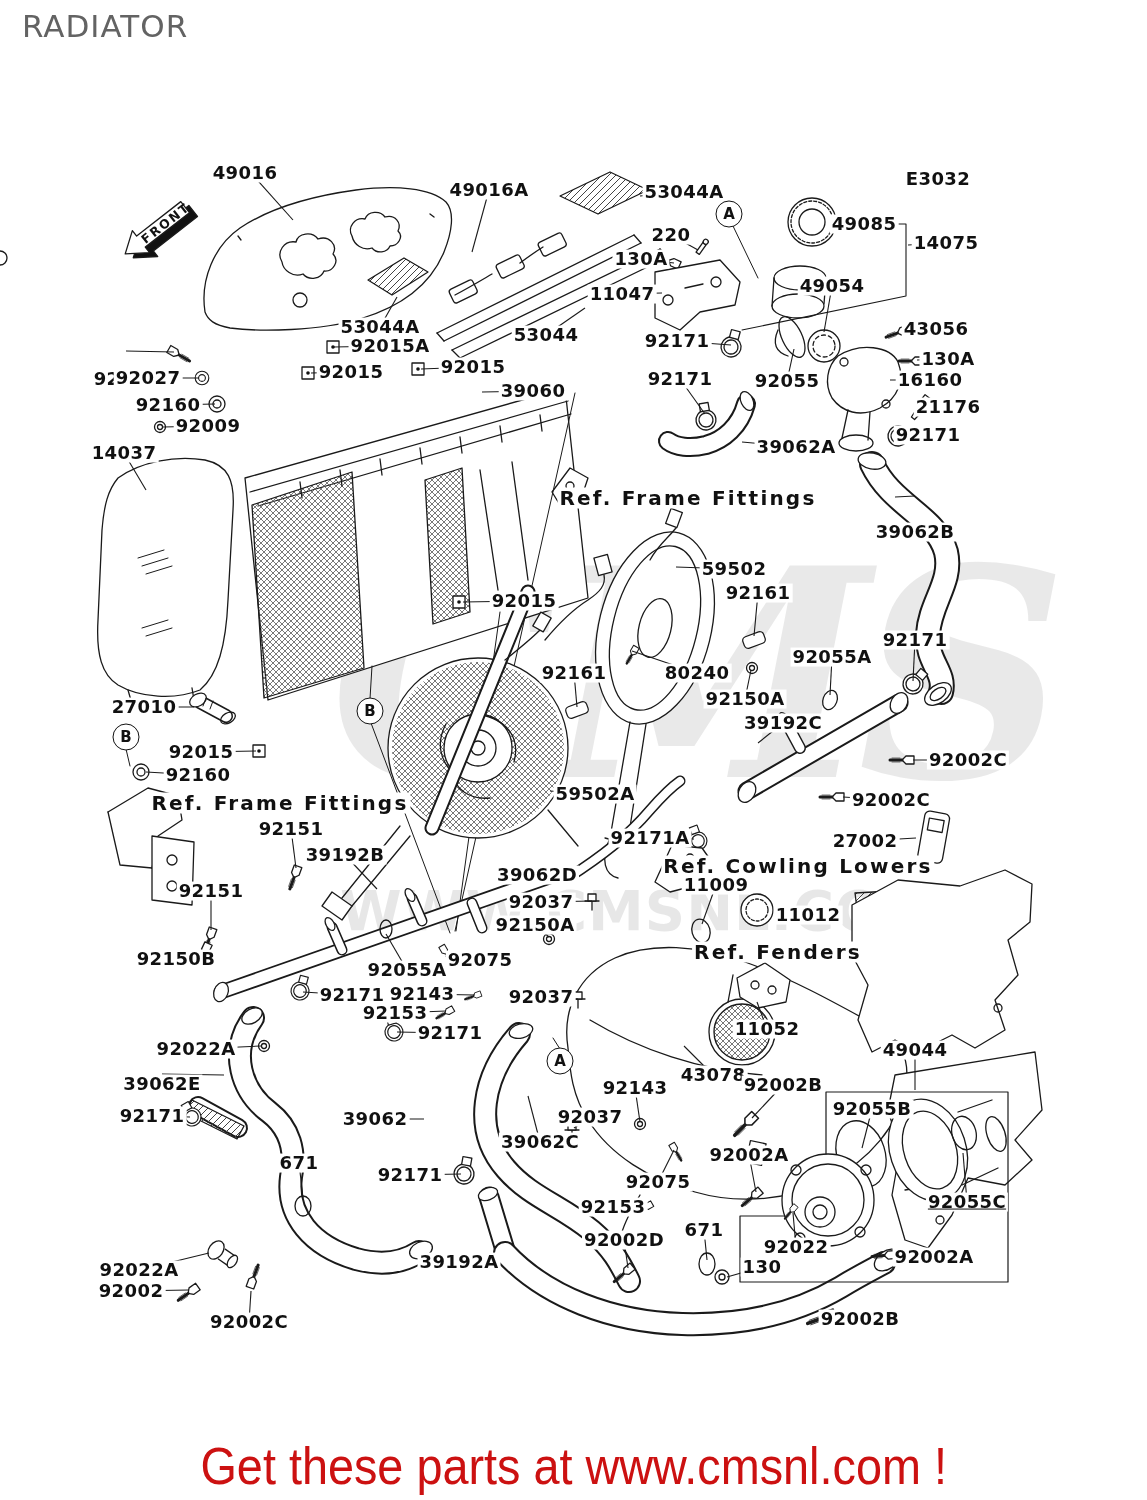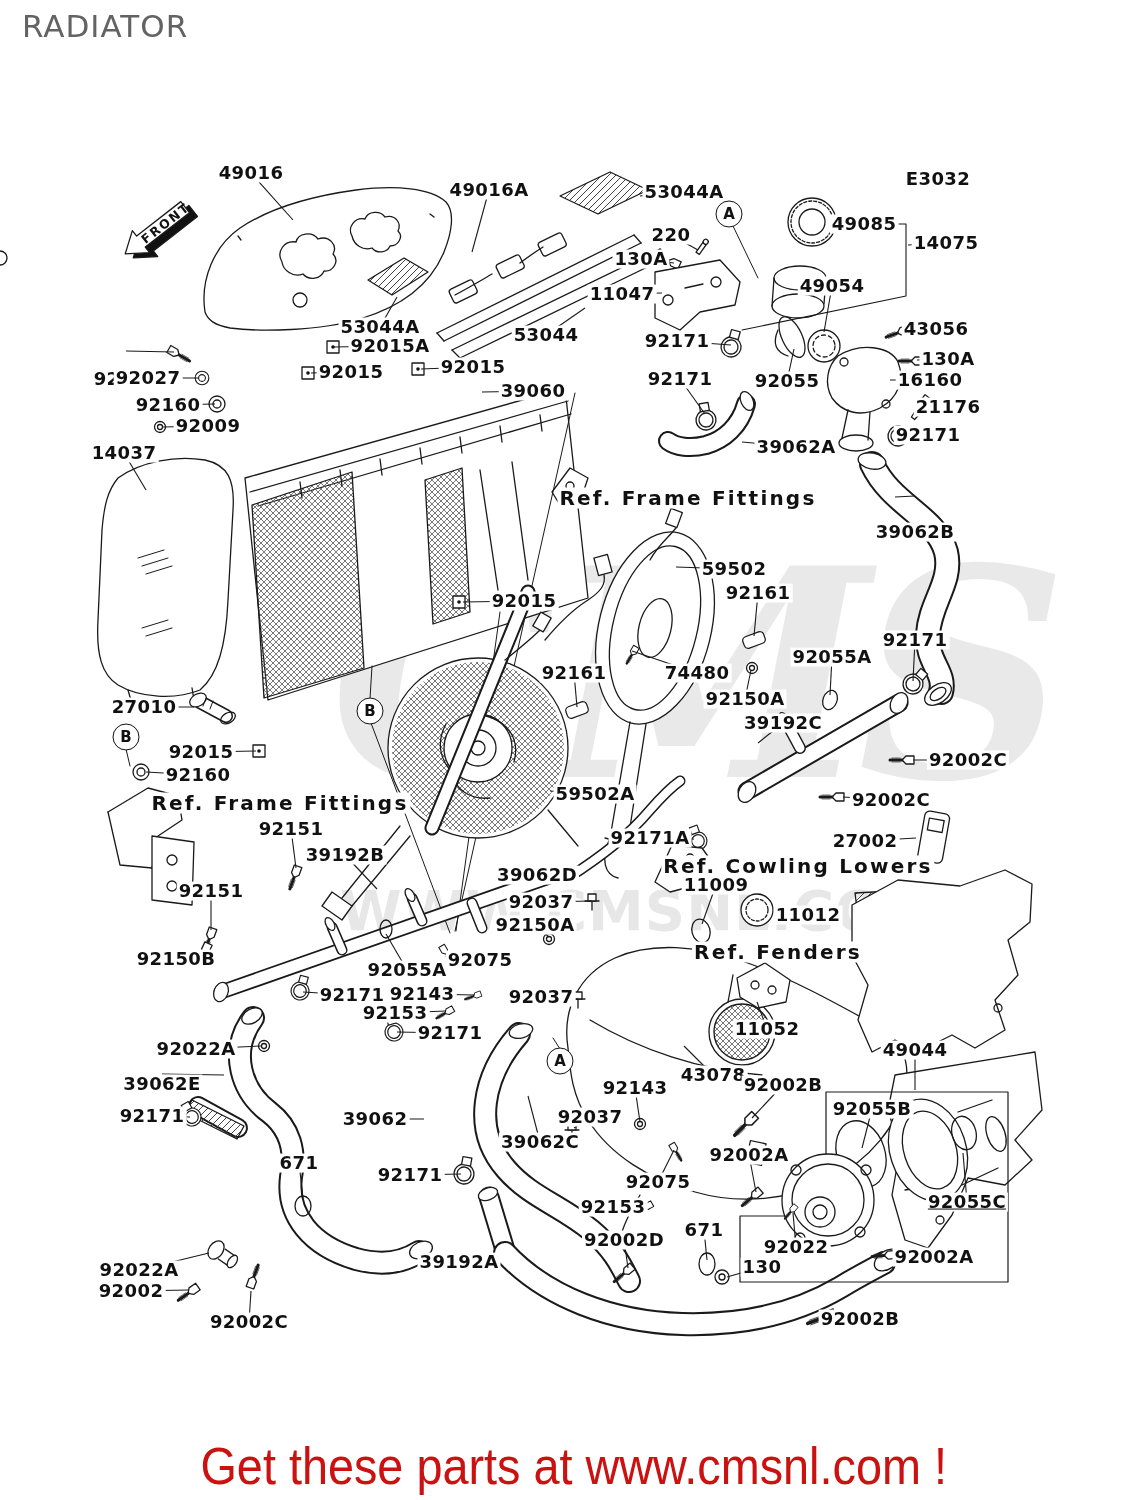--- a/index.html
+++ b/index.html
@@ -479,21 +479,21 @@
         <line x1="860" y1="1319" x2="831" y2="1316"></line>
         <line x1="459" y1="1262" x2="500" y2="1260"></line>
         <line x1="410" y1="1175" x2="461" y2="1174"></line>
         <line x1="139" y1="1270" x2="209" y2="1253"></line>
         <line x1="131" y1="1291" x2="189" y2="1290"></line>
         <line x1="249" y1="1322" x2="251" y2="1291"></line>
         <line x1="299" y1="1163" x2="303" y2="1198"></line>
       </g>
   </svg>
 
-  <div class="plabel" style="left: 251px; top: 173px; text-align: right;">49016</div>
+  <div class="plabel" style="left: 245px; top: 173px; text-align: right;">49016</div>
     <div class="plabel" style="left: 489px; top: 190px;">49016A</div>
     <div class="plabel" style="left: 684px; top: 192px;">53044A</div>
     <div class="plabel" style="left: 671px; top: 235px;">220</div>
     <div class="plabel" style="left: 641px; top: 259px;">130A</div>
     <div class="plabel" style="left: 864px; top: 224px;">49085</div>
     <div class="plabel" style="left: 946px; top: 243px;">14075</div>
     <div class="plabel" style="left: 622px; top: 294px;">11047</div>
     <div class="plabel" style="left: 832px; top: 286px;">49054</div>
     <div class="plabel" style="left: 936px; top: 329px;">43056</div>
     <div class="plabel" style="left: 380px; top: 327px;">53044A</div>
@@ -516,21 +516,21 @@
     <div class="plabel" style="left: 124px; top: 453px;">14037</div>
     <div class="plabel" style="left: 796px; top: 447px; text-align: center;">39062A</div>
     <div class="plabel" style="left: 915px; top: 496px; margin-top: 36px;">39062B</div>
     <div class="plabel reflabel" style="left: 688px; top: 498px;">Ref. Frame Fittings</div>
     <div class="plabel" style="left: 734px; top: 569px;">59502</div>
     <div class="plabel" style="left: 758px; top: 593px;">92161</div>
     <div class="plabel" style="left: 524px; top: 601px;">92015</div>
     <div class="plabel" style="left: 915px; top: 640px;">92171</div>
     <div class="plabel" style="left: 832px; top: 657px;">92055A</div>
     <div class="plabel" style="left: 574px; top: 673px;">92161</div>
-    <div class="plabel" style="left: 697px; top: 673px;">74480</div>
+    <div class="plabel" style="left: 697px; top: 673px;">80240</div>
     <div class="plabel" style="left: 745px; top: 699px;">92150A</div>
     <div class="plabel" style="left: 783px; top: 723px;">39192C</div>
     <div class="plabel" style="left: 144px; top: 707px;">27010</div>
     <div class="plabel" style="left: 201px; top: 752px;">92015</div>
     <div class="plabel" style="left: 198px; top: 775px;">92160</div>
     <div class="plabel" style="left: 968px; top: 760px;">92002C</div>
     <div class="plabel reflabel" style="left: 280px; top: 803px;">Ref. Frame Fittings</div>
     <div class="plabel" style="left: 891px; top: 800px;">92002C</div>
     <div class="plabel" style="left: 595px; top: 794px;">59502A</div>
     <div class="plabel" style="left: 291px; top: 829px;">92151</div>

